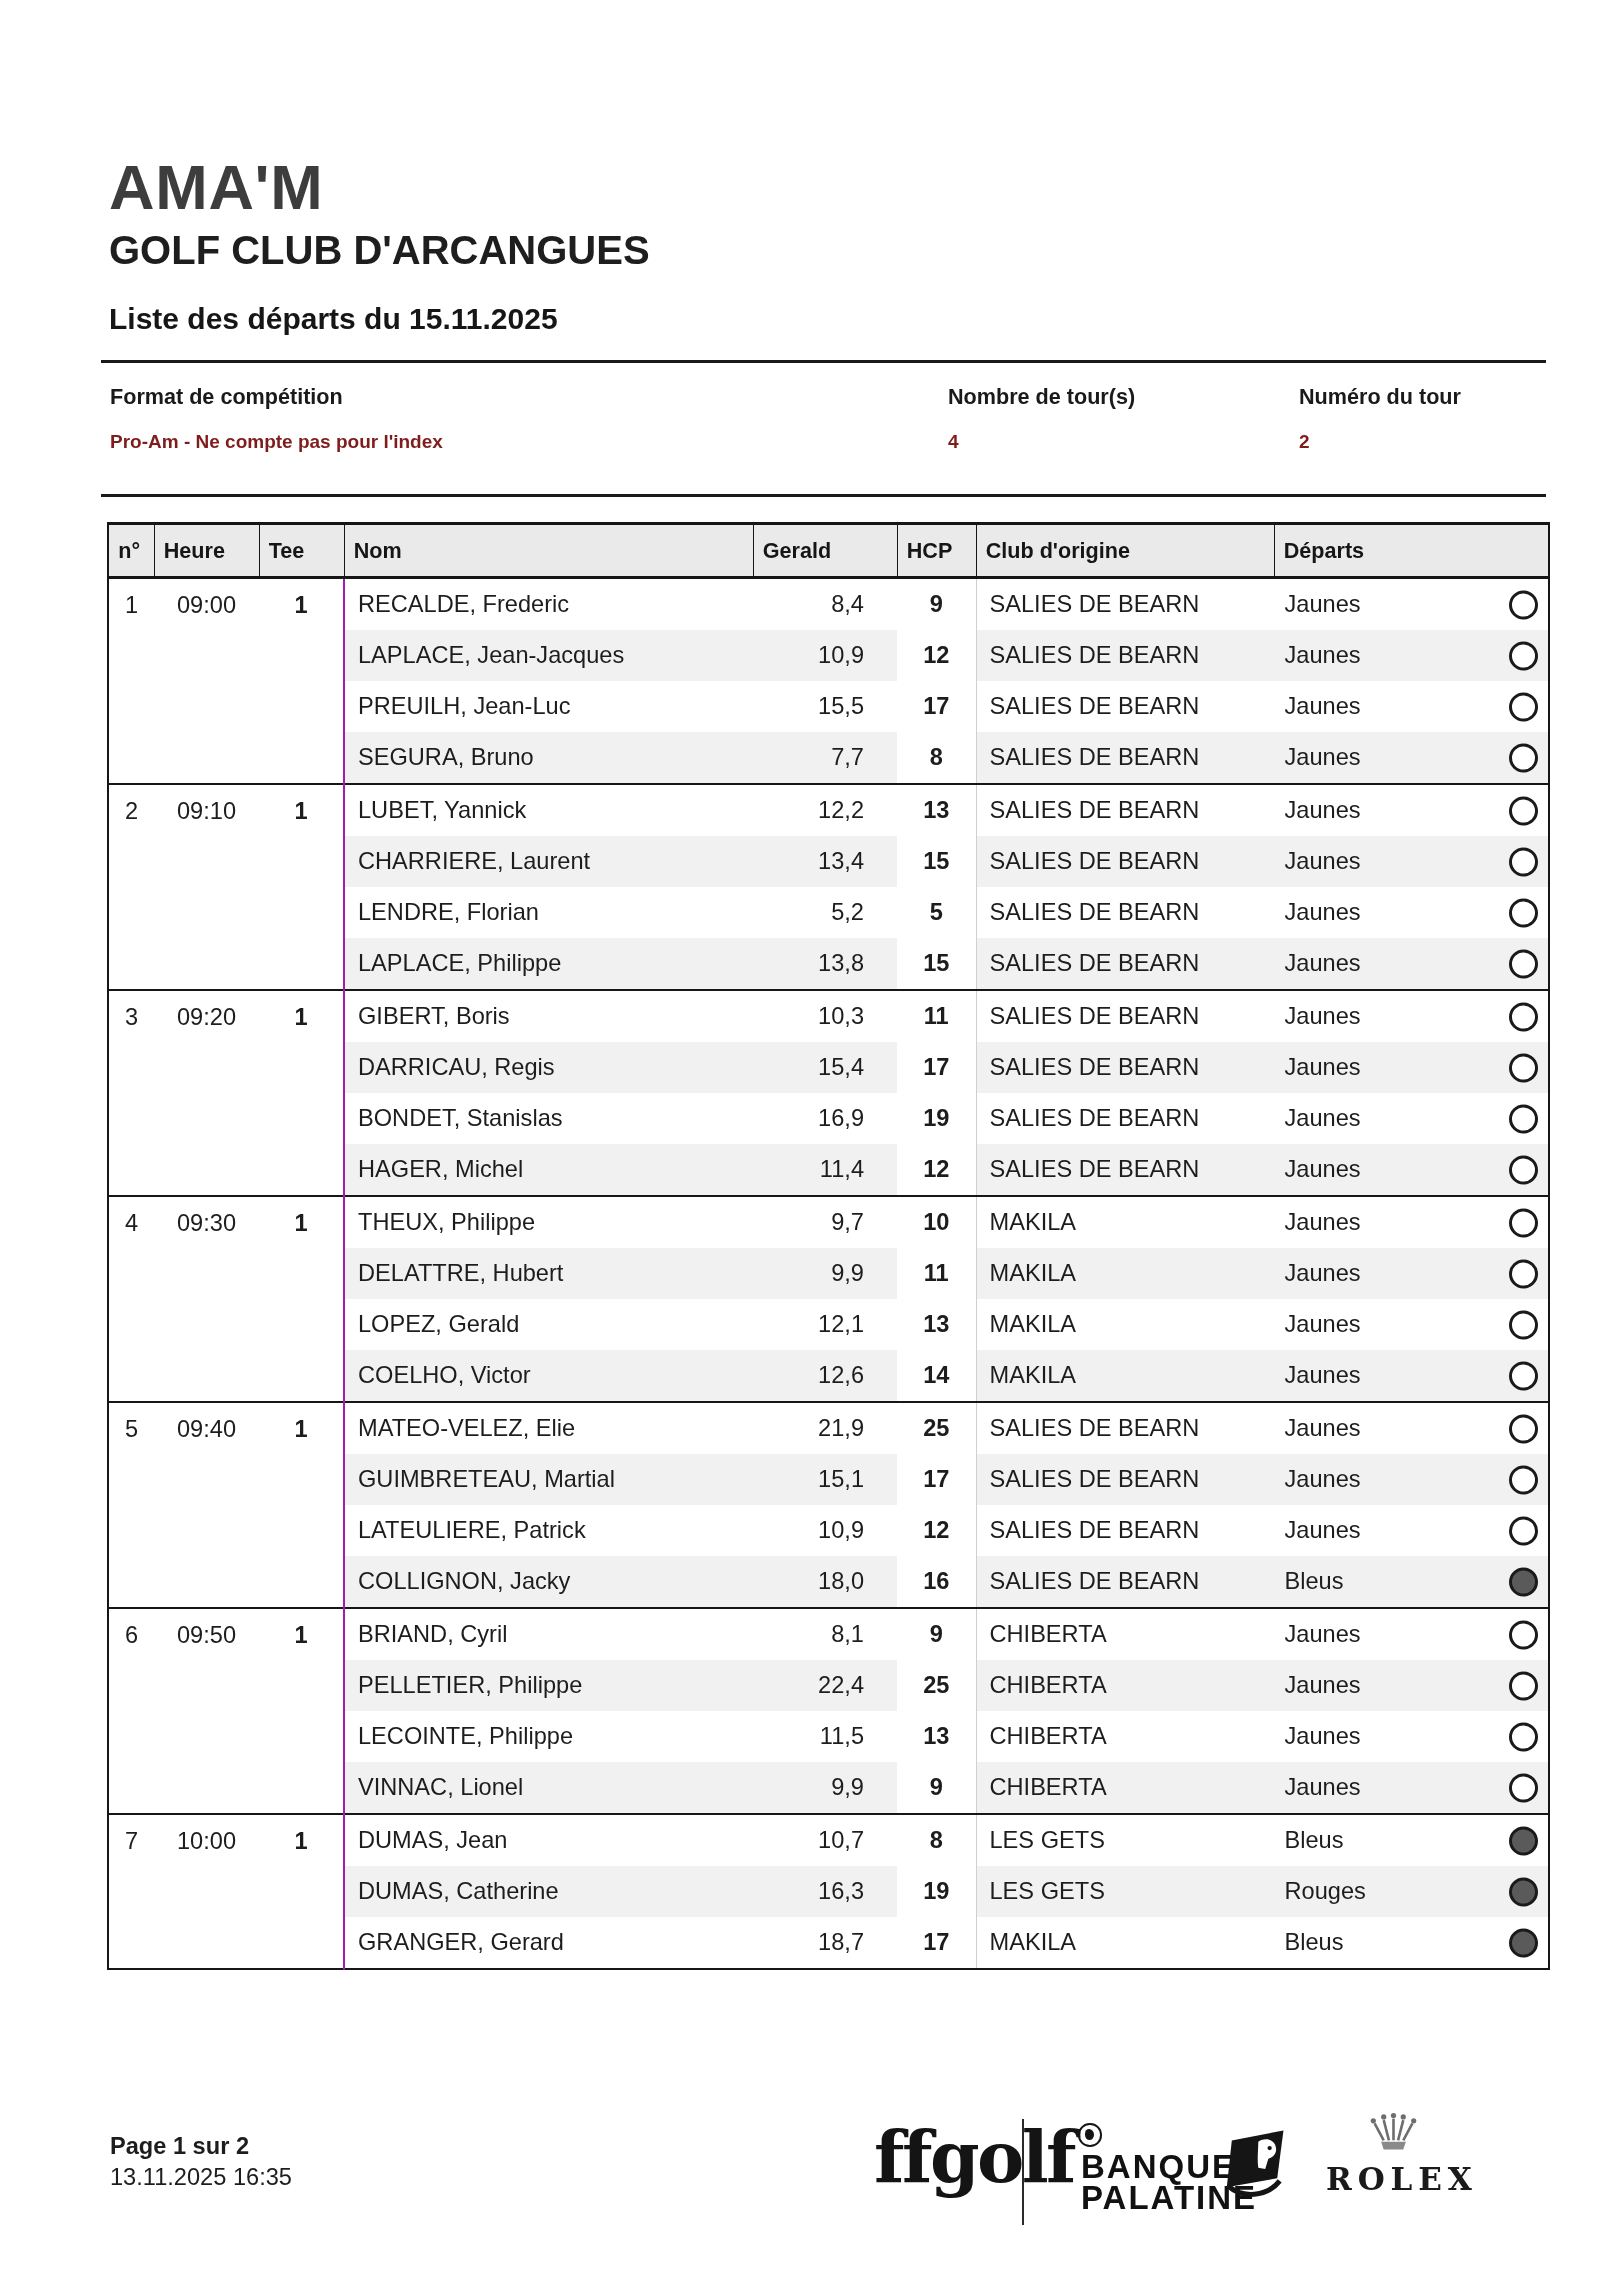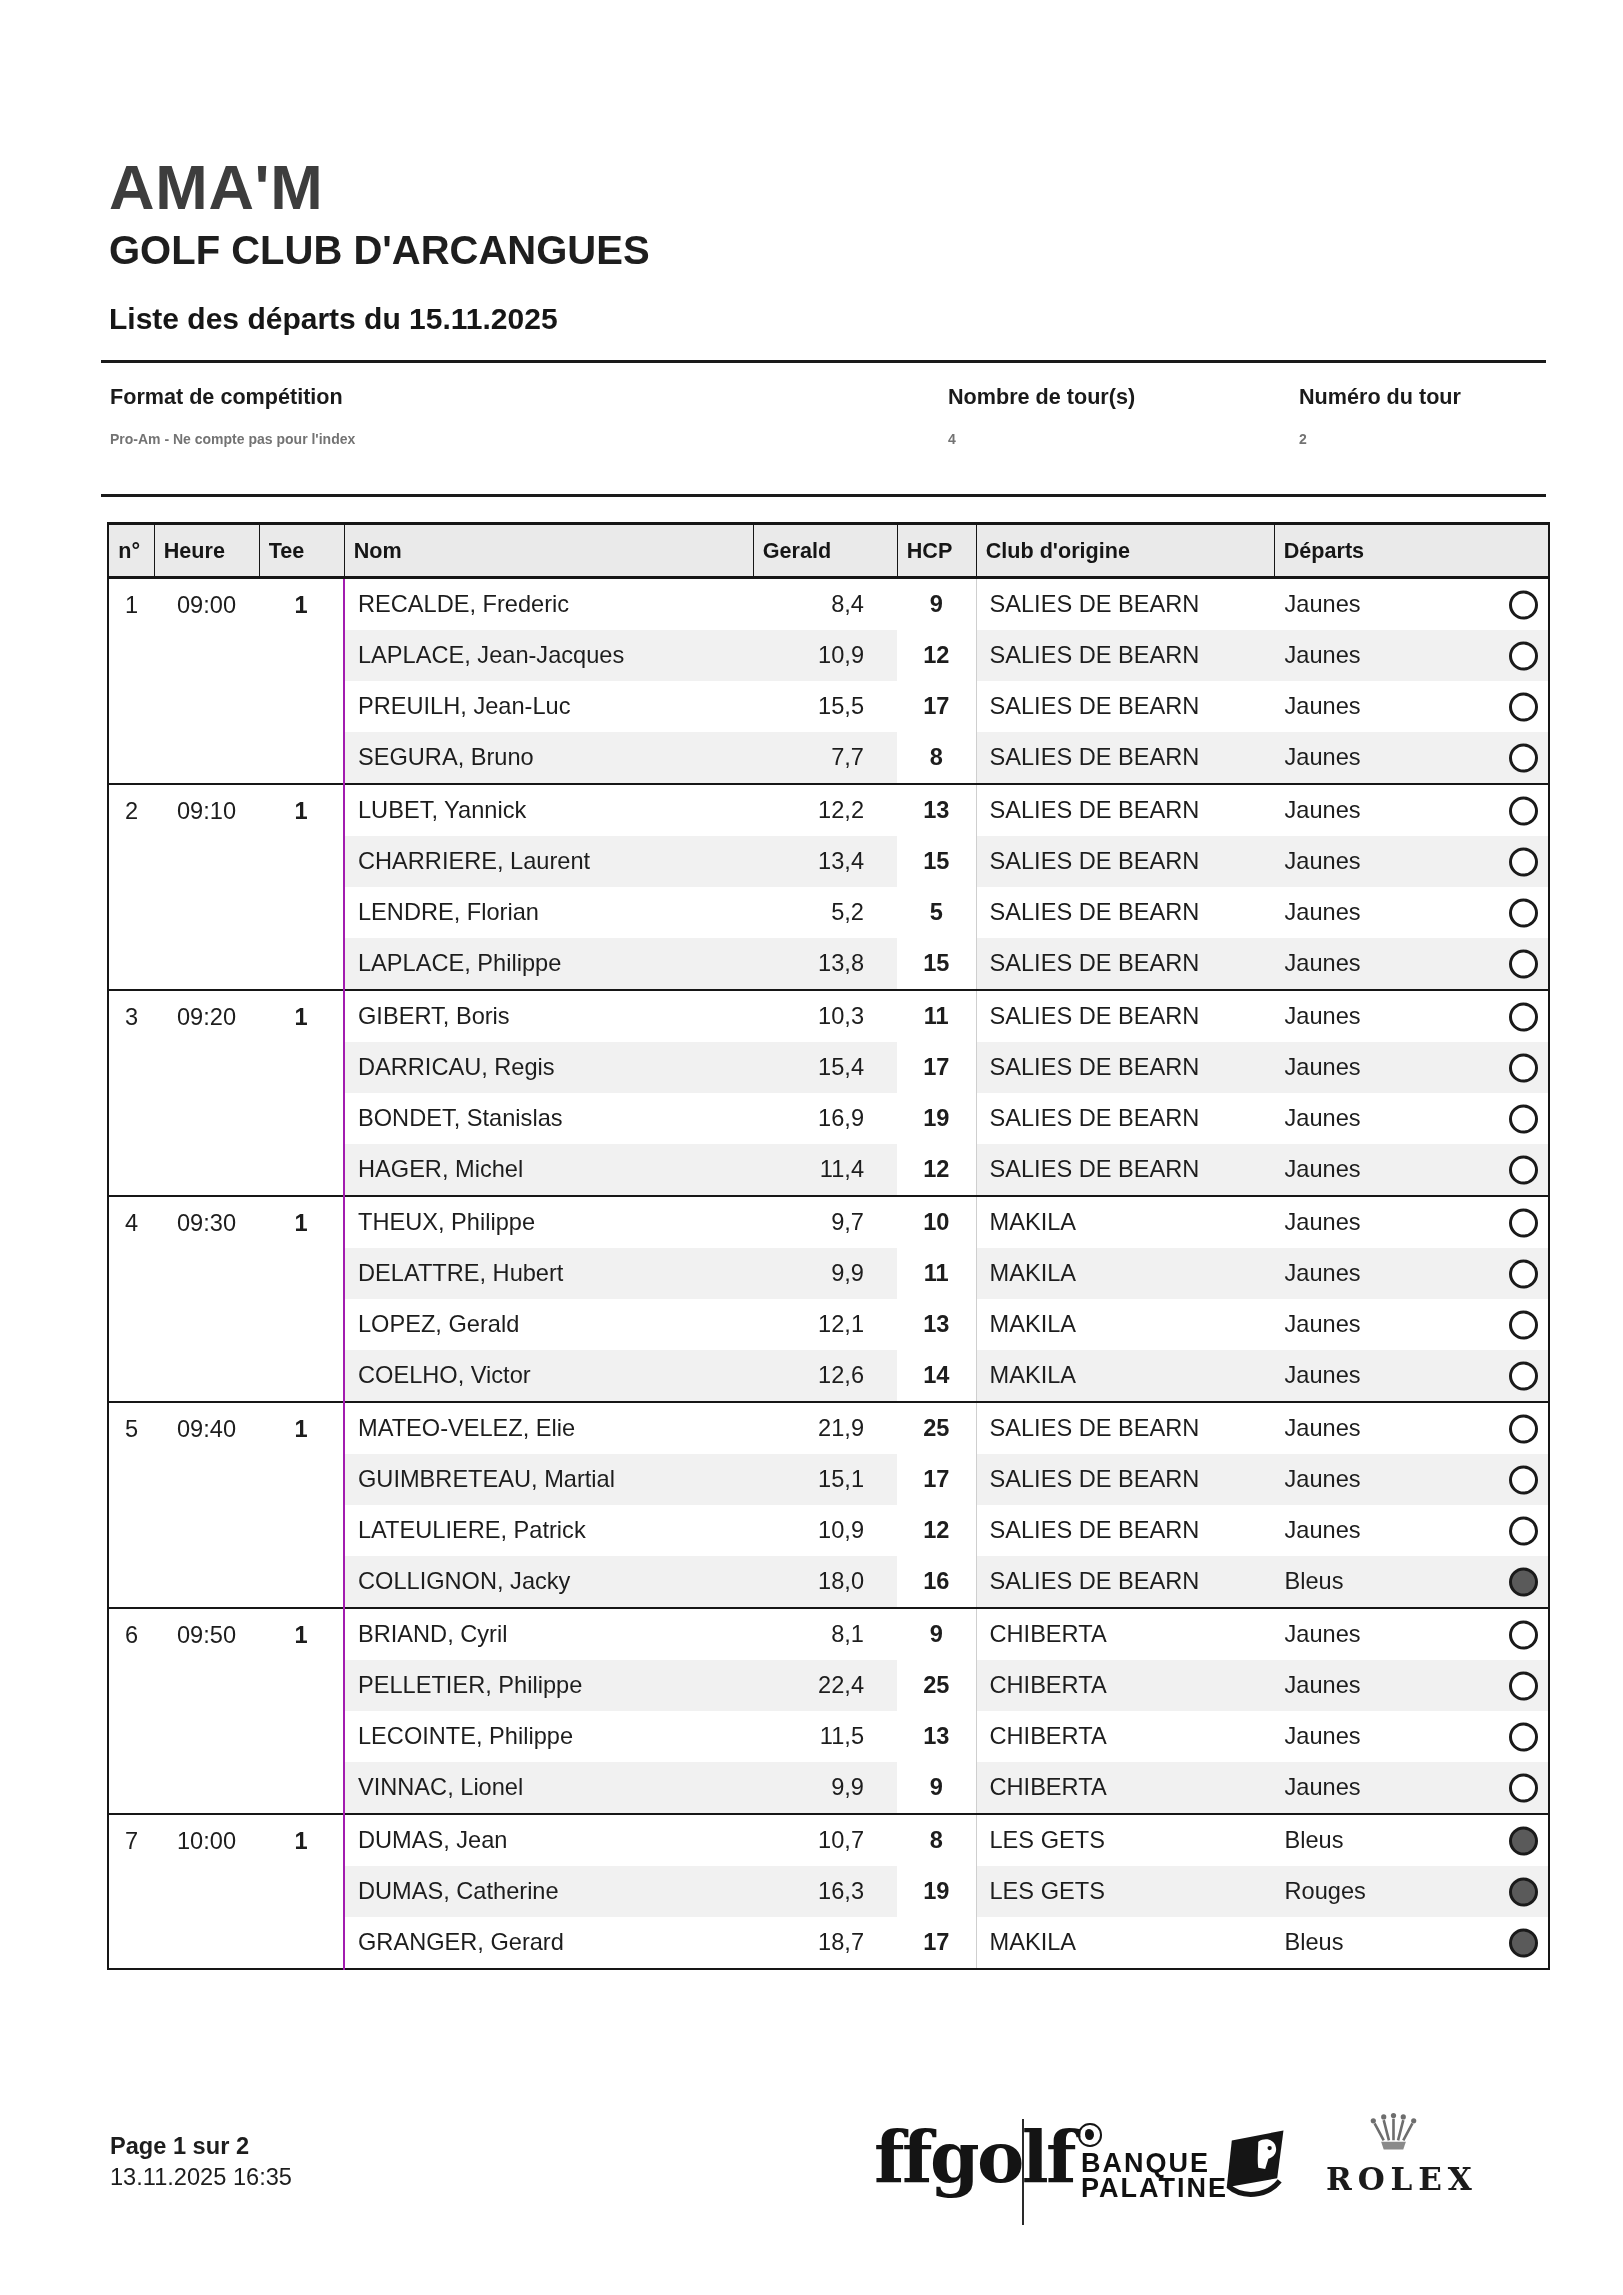--- a/index.html
+++ b/index.html
@@ -12,21 +12,21 @@
   
   .title{left:109px;top:156px;font-size:63px;font-weight:700;letter-spacing:0.7px;color:#3d3d3d;line-height:1;}
   .club{left:109px;top:230px;font-size:40px;font-weight:700;color:#1e1e1e;line-height:1;}
   .list-title{left:109px;top:304px;font-size:30px;font-weight:700;color:#161616;line-height:1;}
   .rule{background:#1a1a1a;height:2.6px;left:101px;width:1445px;}
   .rule1{top:360px;}
   .rule2{top:494px;}
 
   
   .info-label{font-size:21.6px;font-weight:700;color:#1a1a1a;top:386px;line-height:1;}
-  .info-value{font-size:14px;font-weight:700;color:#737373;top:432px;line-height:1;}
+  .info-value{font-size:19px;font-weight:700;color:#7f1d1d;top:432px;line-height:1;}
   .ix-a{left:110px;} .ix-b{left:948px;} .ix-c{left:1299px;}
 
   
   table.start-list{
     position:absolute;left:107px;top:522px;width:1440px;
     border-collapse:collapse;table-layout:fixed;
     border:2px solid #161616;
   }
   .start-list thead th{
     background:#eaeaea;height:51px;
@@ -58,21 +58,21 @@
 
   
   .page-info{left:110px;top:2131px;font-size:23.6px;line-height:1.3;}
   .page-info .pg{font-weight:700;}
   .ffgolf{left:874px;top:2122px;font-family:"DejaVu Serif", serif;font-size:71px;font-weight:600;
           letter-spacing:-2.6px;color:#141414;line-height:1;}
   .reg-circle{display:inline-block;width:23.6px;height:23.6px;border:2.6px solid #141414;border-radius:50%;
           vertical-align:top;margin:1.3px 0 0 3.9px;position:relative;box-sizing:border-box;}
   .reg-circle::after{content:"";position:absolute;left:4.6px;top:3.9px;width:9.2px;height:10.5px;background:#141414;border-radius:45% 55% 50% 50%;}
   .logo-divider{left:1022px;top:2119px;width:2px;height:106px;background:#2a2a2a;}
-  .banque{left:1081px;top:2151px;font-size:27px;font-weight:700;letter-spacing:2px;line-height:0.94;color:#111;}
+  .banque{left:1081px;top:2151px;font-size:33px;font-weight:700;letter-spacing:2px;line-height:0.94;color:#111;}
   .banque-flag{left:1223px;top:2129px;}
   .rolex-crown{left:1368px;top:2113px;}
   .rolex{left:1326px;top:2164px;font-family:"DejaVu Serif", serif;font-size:31px;font-weight:600;
          letter-spacing:5.9px;color:#1b1b1b;line-height:1;}
 </style>
 </head>
 <body>
 
 <div class="abs title">AMA'M</div>
 <div class="abs club">GOLF CLUB D'ARCANGUES</div>

